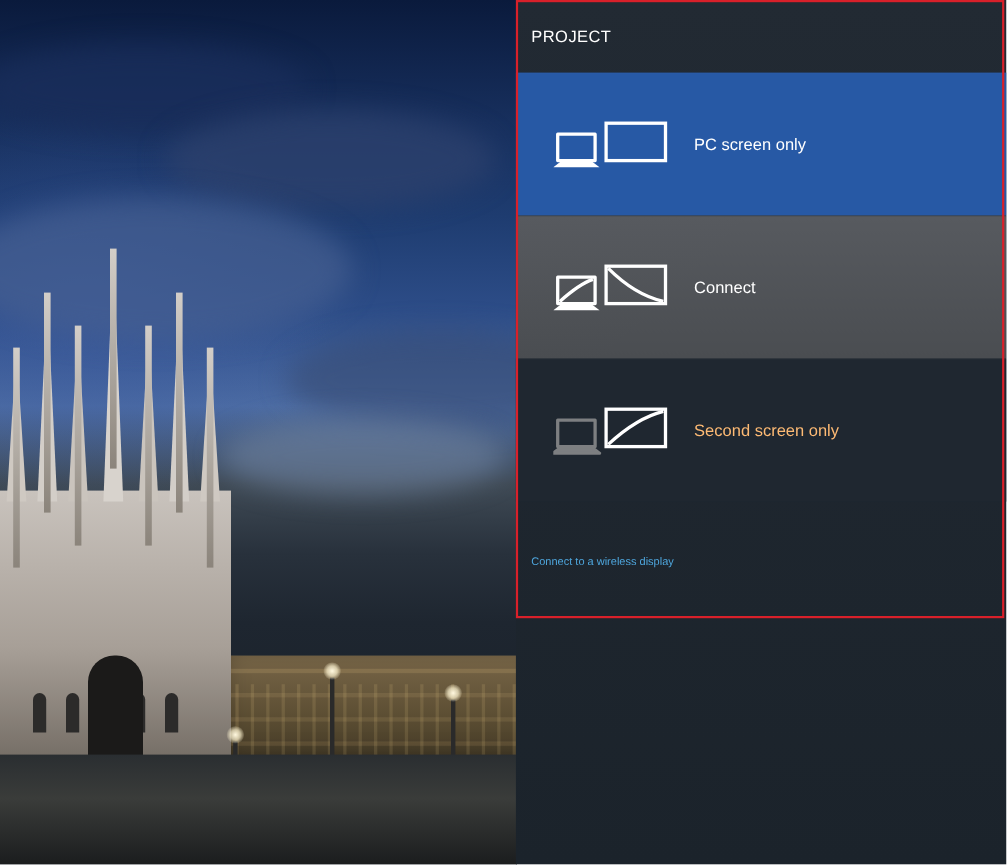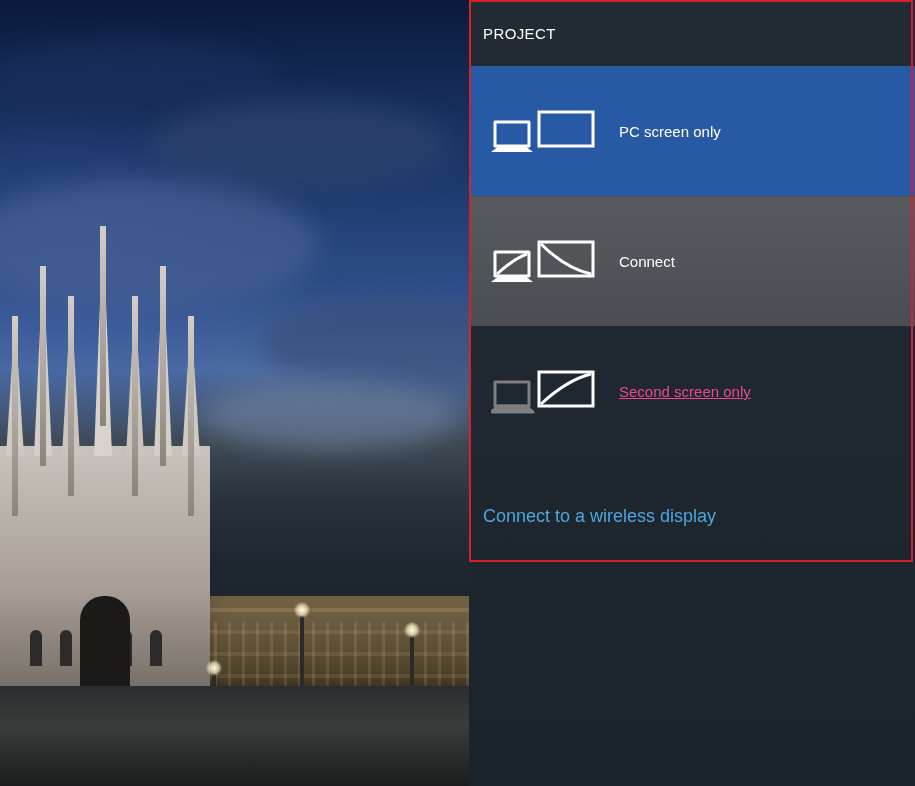--- a/index.html
+++ b/index.html
@@ -116,36 +116,36 @@
     position:absolute; left:469px; top:0; width:444px; height:562px;
     border:2px solid #d9202a; pointer-events:none; z-index:10;
   }
 
   .panel-header{
     height:66px; display:flex; align-items:center; padding-left:14px;
     font-size:15px; font-weight:400; letter-spacing:0.4px;
   }
 
   .option{
-    height:130px; display:flex; align-items:center; gap:20px; padding-left:22px;
+    height:130px; display:flex; align-items:center; gap:20px; padding-left:34px;
     color:#fff; font-size:15px;
     background:#1f2730;
     border-top:1px solid rgba(255,255,255,0.02);
     cursor:pointer;
   }
   .option.selected{ background:#2759a5; }
   .option.hover{ background: linear-gradient(to bottom,#575a5f 0%, #4a4d51 100%); }
   .option .icon-slot{ width:108px; height:54px; display:flex; align-items:center; justify-content:center; }
   .option .label{ }
-  .option.disabled .label{ color:#ec4899;text-decoration:underline; }
+  .option.disabled .label{ color:#fdba74; }
   .option.disabled svg .laptop *{ stroke:#7d7f81; }
 
   .wireless-link{
     display:block; padding:50px 0 0 14px;
-    color:#4ea6dd; font-size:18px; text-decoration:none;
+    color:#4ea6dd; font-size:10px; text-decoration:none;
   }
 
   svg{ display:block; }
 </style>
 </head>
 <body>
 
 <div class="desktop">
   <div class="cloud d"></div>
   <div class="cloud b"></div>

